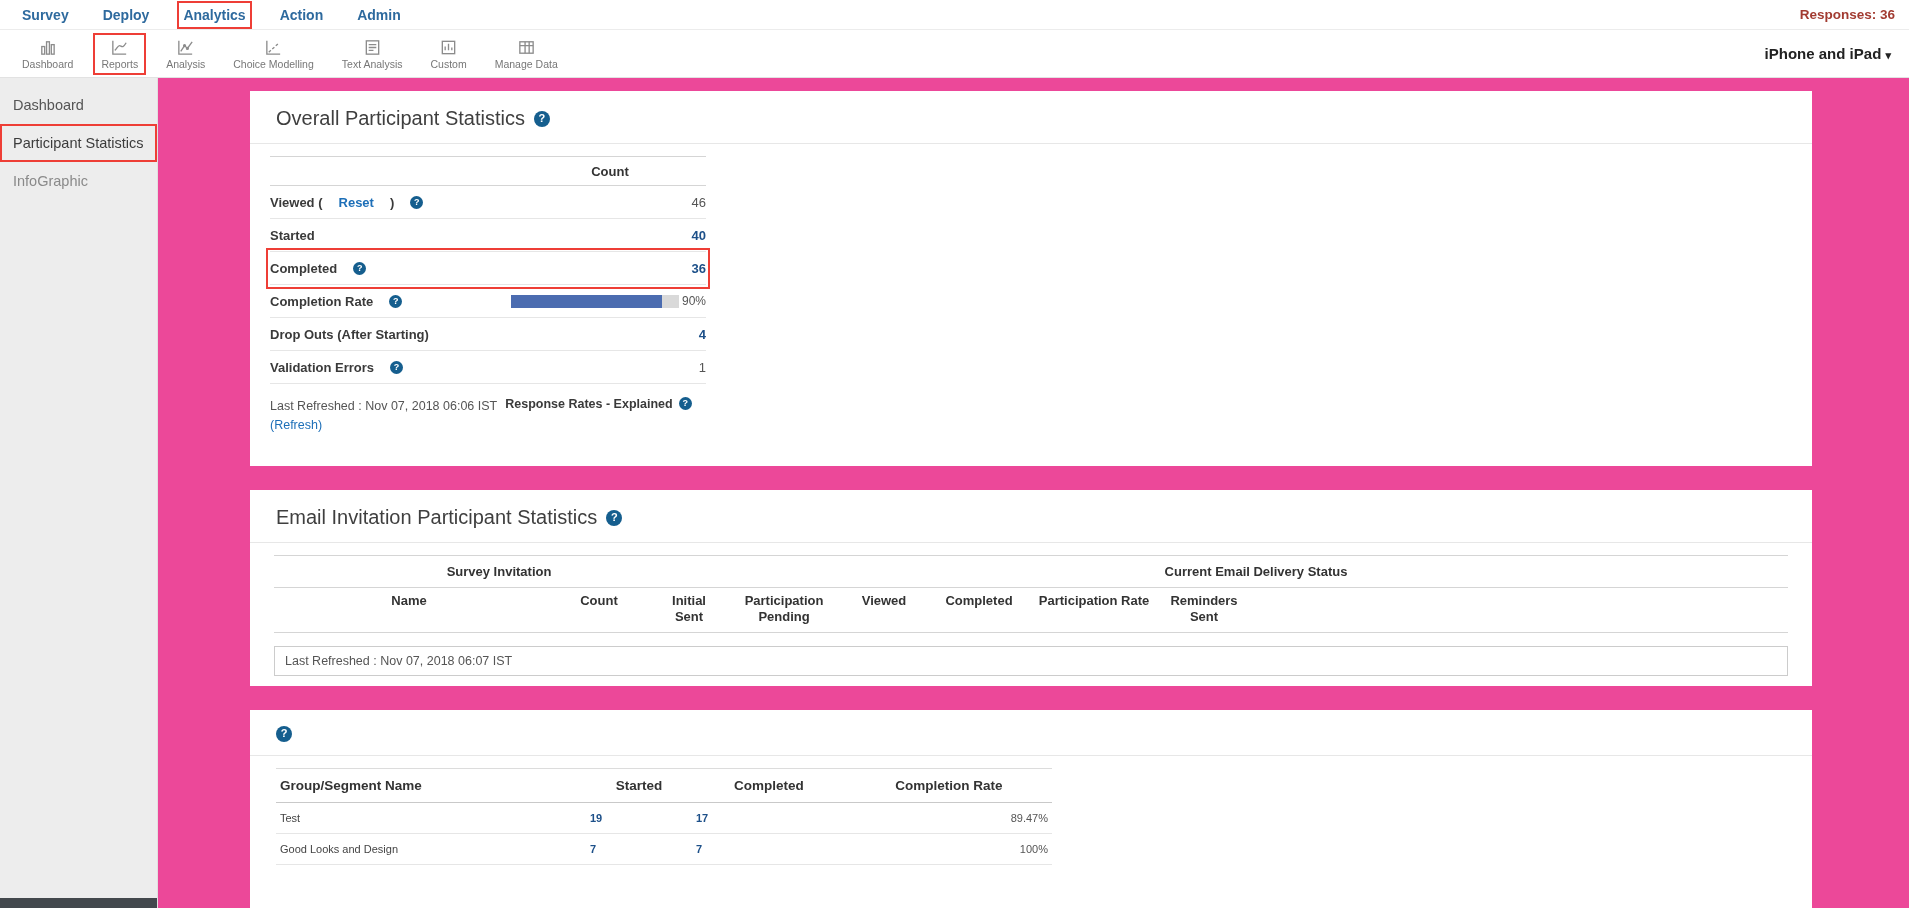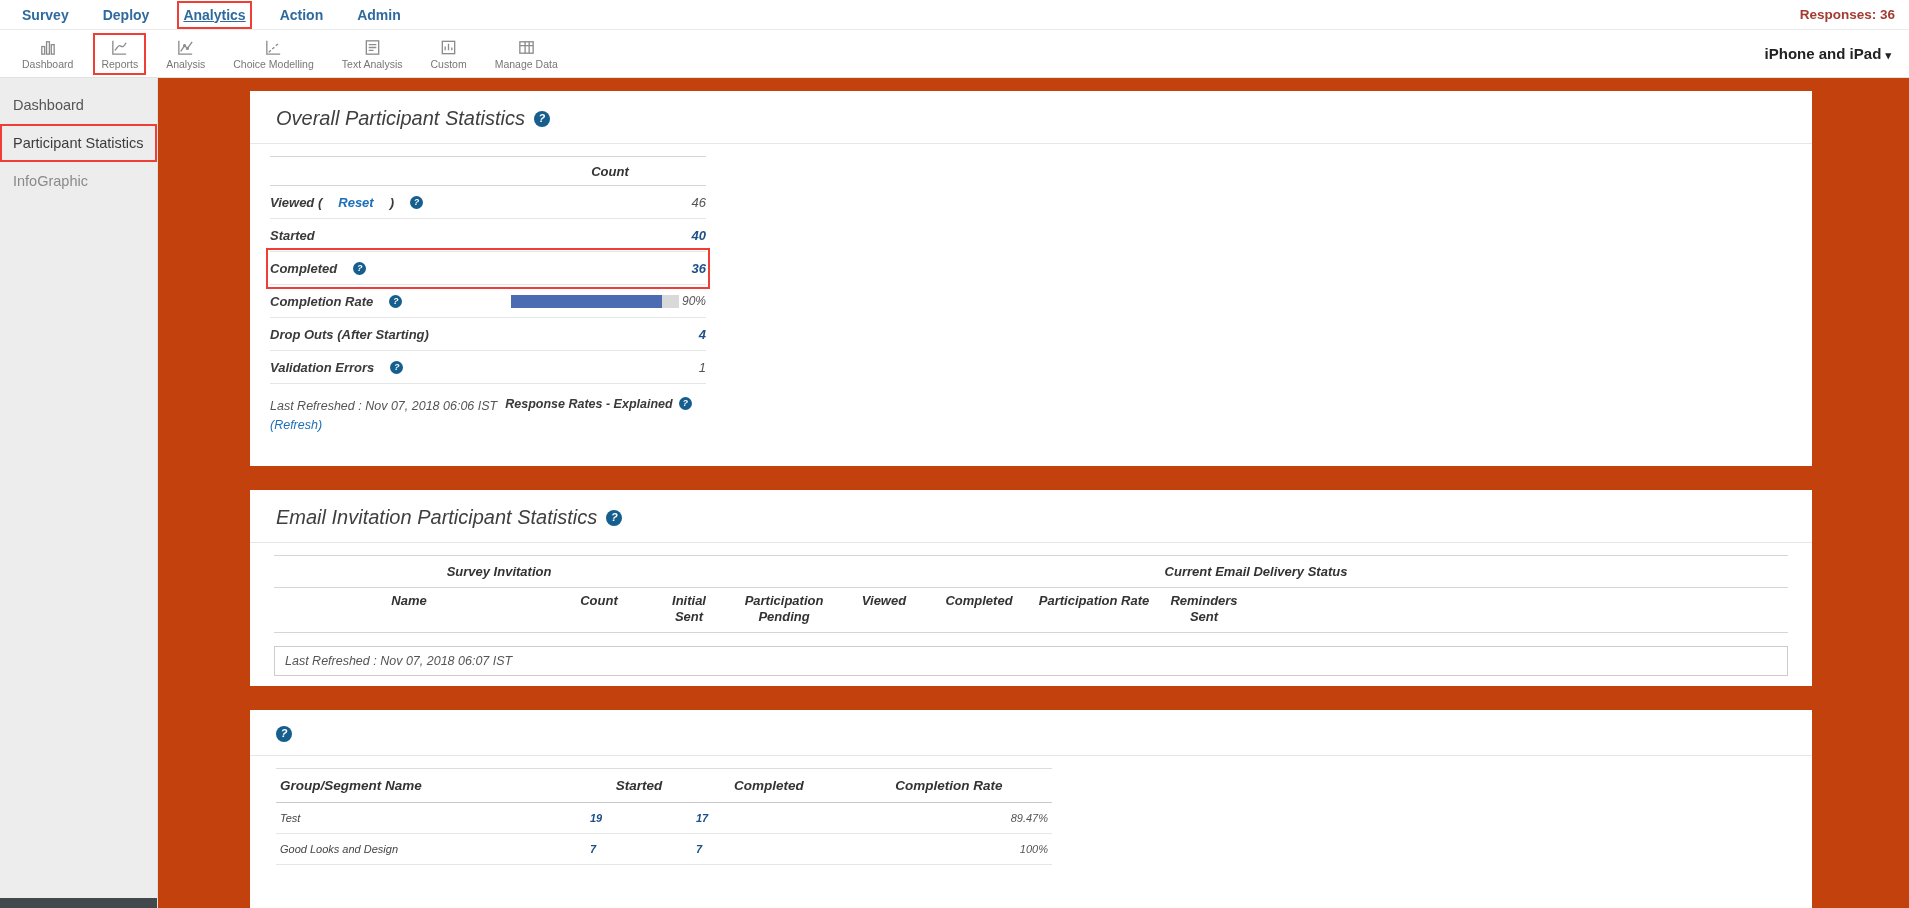--- a/index.html
+++ b/index.html
@@ -3,41 +3,41 @@
 <meta charset="utf-8">
 <style>
   * { margin:0; padding:0; box-sizing:border-box; }
   html,body { background:#fff; }
   body { font-family:"Liberation Sans", sans-serif; }
   .page { width:1909px; height:908px; background:#fff; position:relative; overflow:hidden; }
 
   
   .topnav { height:30px; display:flex; align-items:center; gap:34px; padding:0 14px 0 22px; border-bottom:1px solid #ececec; }
   .nav-item { font-size:14px; font-weight:bold; color:var(--nav-blue,#2e6a9e); text-decoration:none; cursor:pointer; white-space:nowrap; }
-  .nav-item.active { text-decoration:underline; outline:2px solid var(--highlight-red,#ee3e36); outline-offset:4px; }
+  .nav-item.active { outline:2px solid var(--highlight-red,#ee3e36); outline-offset:4px; }
   .responses { margin-left:auto; font-size:13.5px; font-weight:bold; color:var(--responses-red,#a23b31); }
 
   
   .toolbar { height:48px; display:flex; align-items:center; gap:16px; padding:0 18px 0 16px; border-bottom:1px solid #e2e2e2; }
   .tool { display:flex; flex-direction:column; align-items:center; gap:1px; padding:3px 6px; cursor:pointer; }
   .tool.hl { outline:2px solid var(--highlight-red,#ee3e36); }
   .ticon svg { width:21px; height:19px; display:block; stroke:#8c8c8c; fill:none; stroke-width:1.4; }
   .tlabel { font-size:10.5px; color:#777; white-space:nowrap; }
   .device { margin-left:auto; font-size:15px; font-weight:bold; color:#222; cursor:pointer; white-space:nowrap; }
   .device .caret { font-size:11px; color:#222; }
 
   
   .body { display:flex; height:830px; }
   .sidebar { width:158px; background:#ededed; border-right:1px solid #e0e0e0; display:flex; flex-direction:column; padding-top:8px; flex:none; }
   .side-item { font-size:14.5px; color:#555; padding:11px 13px; cursor:pointer; }
   .side-item.sel { color:#3c3c3c; outline:2px solid var(--highlight-red,#ee3e36); outline-offset:-2px; }
   .side-item.dim { color:#8a8a8a; }
   .side-strip { margin-top:auto; height:10px; background:#43484d; }
 
-  .main { flex:1; background:#c2410c; padding:13px 97px 0 92px; overflow:hidden;font-style:italic; }
+  .main { flex:1; background:#ec4899; padding:13px 97px 0 92px; overflow:hidden; }
   .card { background:#fff; margin-bottom:24px; }
   .card-title { padding:16px 26px 13px; border-bottom:1px solid #e7e7e7; font-size:20px; color:#3f3f3f; display:flex; align-items:center; gap:9px; }
 
   .qicon { width:16px; height:16px; border-radius:50%; background:var(--help-blue,#155e8e); color:#fff; font-size:11px; font-weight:bold;
            display:inline-flex; align-items:center; justify-content:center; flex:none; cursor:pointer; line-height:1; }
   .qicon.sm { width:13px; height:13px; font-size:9px; }
 
   
   .card1 { height:375px; }
   .card1-content { padding:12px 20px 0; }

